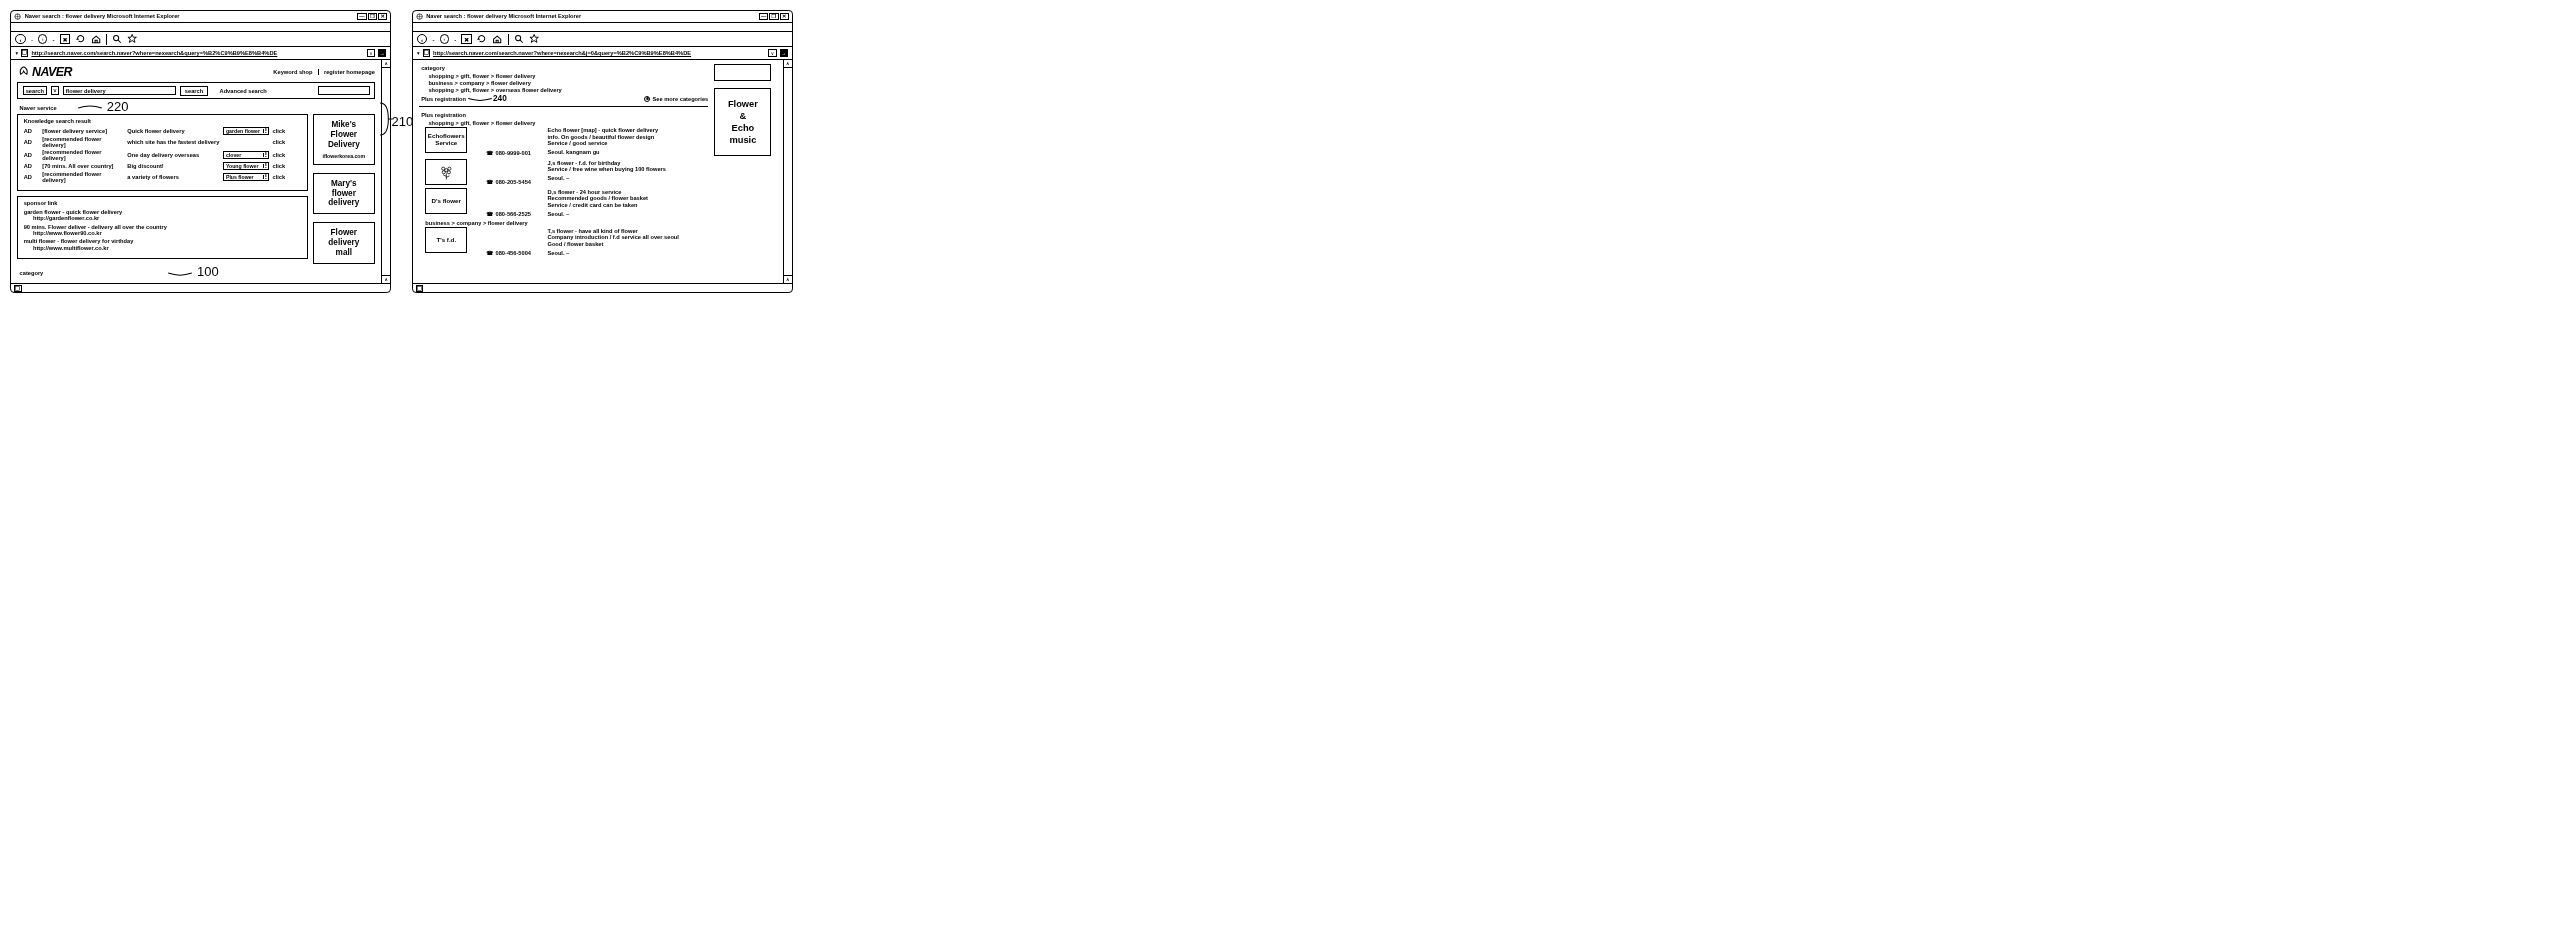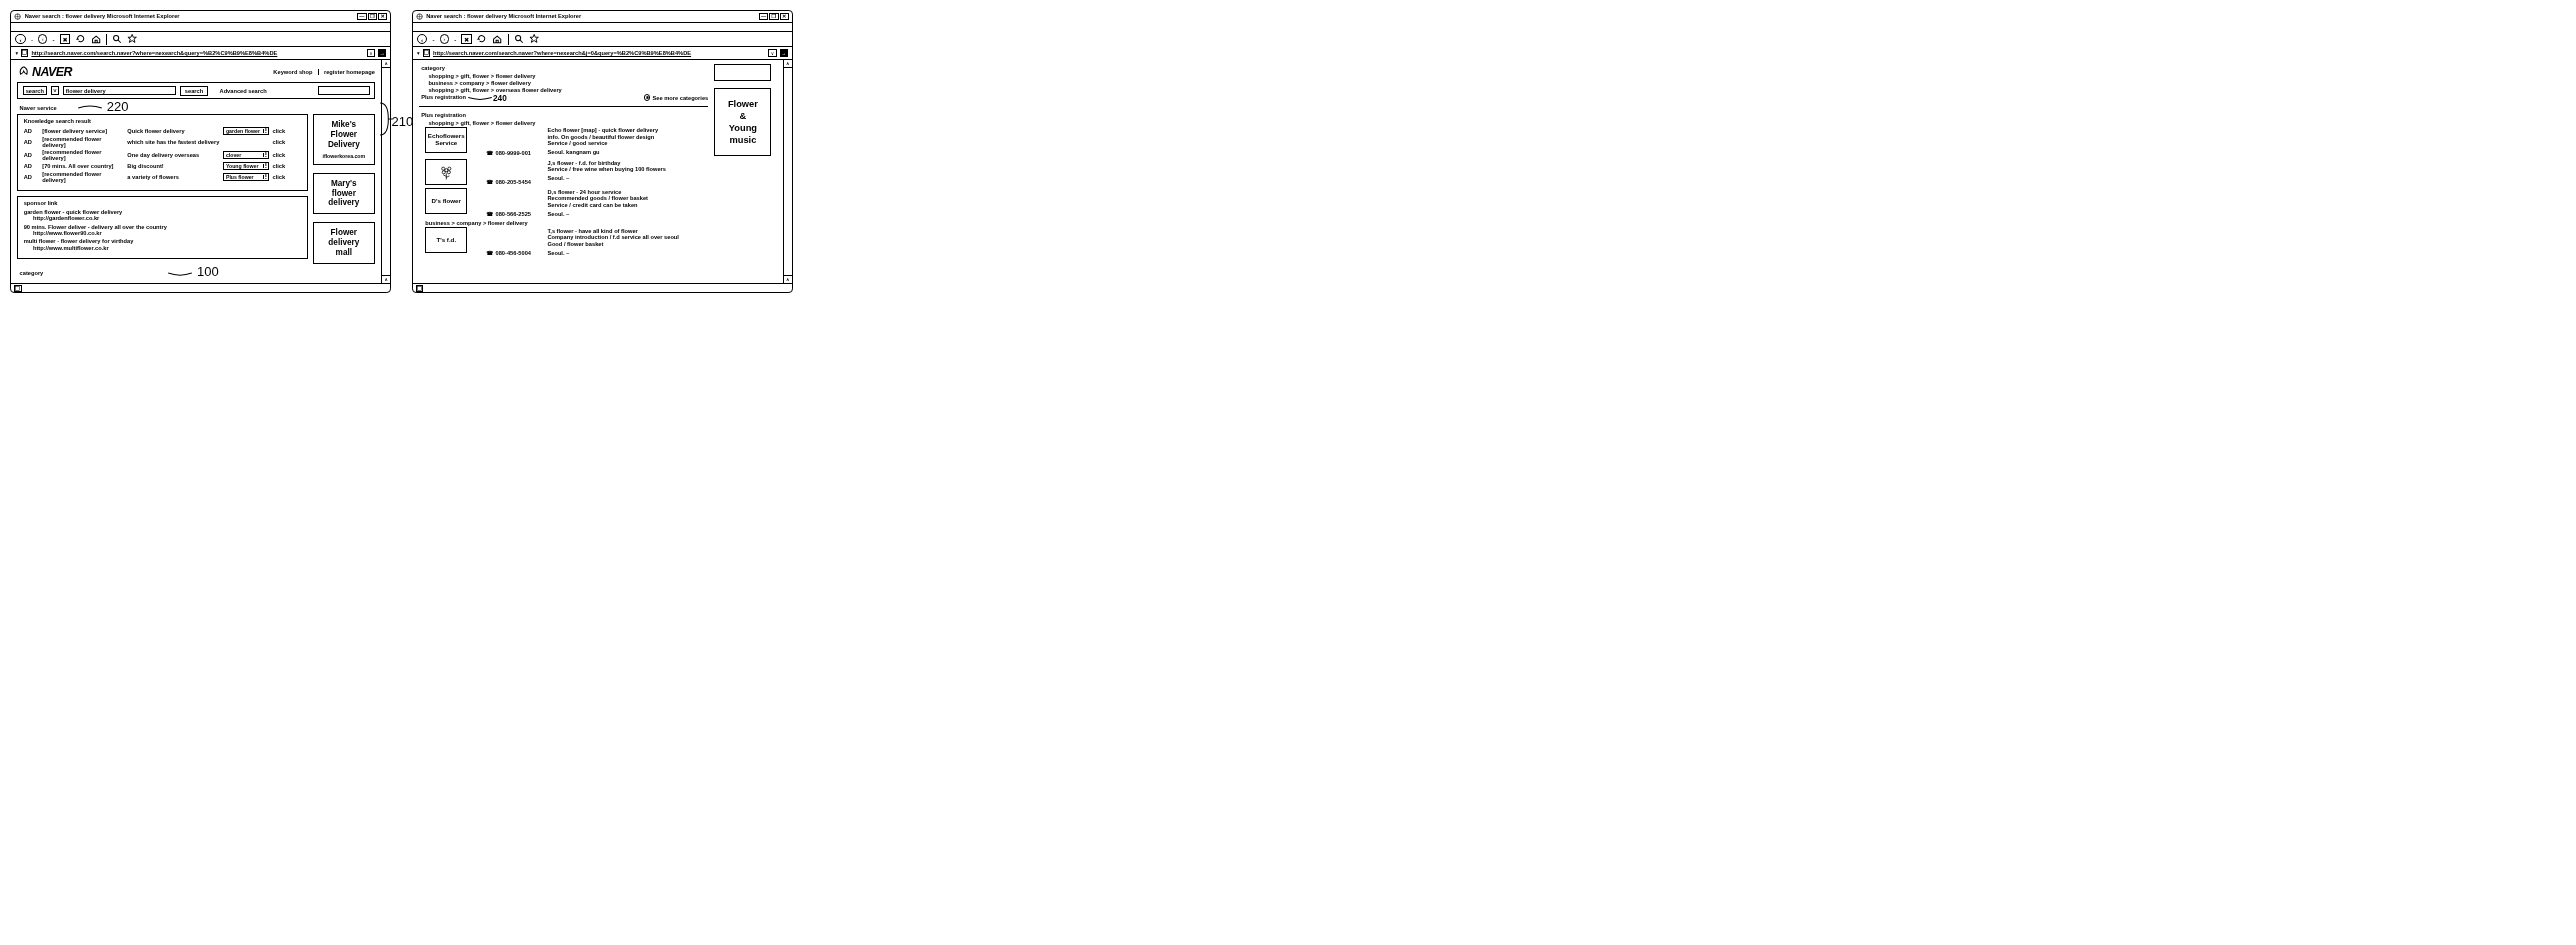--- a/index.html
+++ b/index.html
@@ -155,21 +155,21 @@
 
   .callout {
     position: absolute;
     font-weight: normal;
     font-size: 13px;
   }
   .callout svg { position: absolute; }
 
   
   .cat-line { font-size: 5.7px; font-weight: bold; margin: 1px 0 1px 9.3px; }
-  .plus-reg { font-size: 5.7px; font-weight: bold; margin: 1.5px 0 1.5px 2.1px; display: flex; align-items: flex-start; }
+  .plus-reg { font-size: 5.7px; font-weight: bold; margin: 1.5px 0 1.5px 2.1px; display: flex; align-items: center; }
   .see-more { margin-left: auto; display: flex; align-items: center; gap: 2.1px; font-weight: bold; font-size: 5.7px; }
   .hr { border-top: 1px solid #000; margin: 2.1px 0 4.1px; }
   .listing { display: grid; grid-template-columns: 57px 57px 1fr; gap: 4.1px; align-items: start; margin: 1px 0 3.1px 6.2px; font-size: 5.7px; }
   .thumb {
     border: 1.5px solid #000;
     width: 42px; height: 26px;
     display: flex; align-items: center; justify-content: center;
     text-align: center; font-weight: bold; font-size: 6.2px; line-height: 1.1;
   }
   .phone { font-weight: bold; font-size: 5.7px; align-self: end; display: flex; align-items: center; gap: 2.1px; }
@@ -537,21 +537,21 @@
                 </div>
               </div>
             </div>
 
         </div>
         <div style="width:62px">
           <div class="side-box"></div>
           <div class="side-ad">
             <div>Flower</div>
             <div>&amp;</div>
-            <div>Young music</div>
+            <div>Echo music</div>
           </div>
         </div>
       </div>
     </div>
     <div class="scrollbar">
       <div class="sb-btn">∧</div>
       <div class="sb-track"></div>
       <div class="sb-btn bot">∧</div>
     </div>
   </div>

